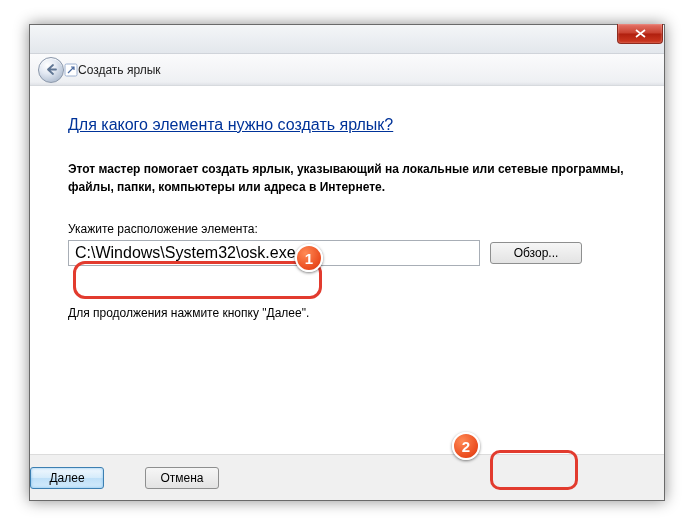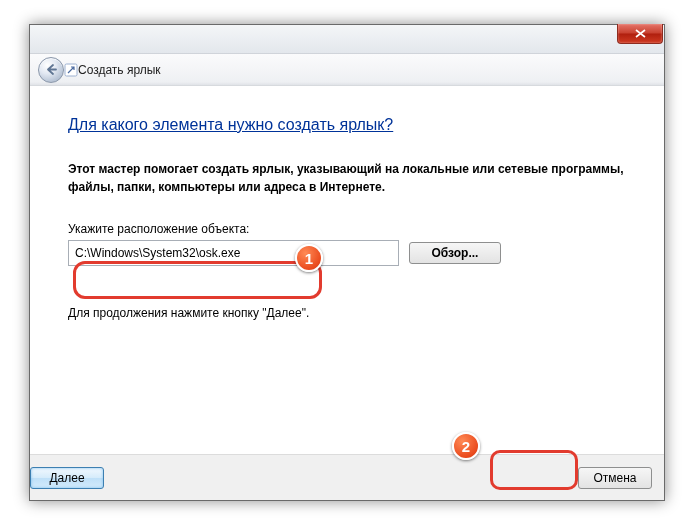--- a/index.html
+++ b/index.html
@@ -96,55 +96,54 @@
     color: #000;
     font-size: 12px;
     margin-bottom: 4px;
   }
   .field-row {
     display: flex;
     gap: 10px;
     align-items: center;
   }
   .path-input {
-    width: 331px;
+    width: 412px;
     height: 22px;
     border: 1px solid #a8aeb6;
     padding: 12px 6px;
     font-family: inherit;
-    font-size: 12px;
+    font-size: 16px;
     color: #000;
     outline: none;
   }
   .browse-btn {
     width: 92px;
     height: 22px;
     background: linear-gradient(to bottom, #f6f6f6, #e3e3e3);
     border: 1px solid #8e8f8f;
     border-radius: 3px;
     font-family: inherit;
     font-size: 12px;
     cursor: default;
-    font-weight: bold;
   }
   .continue-text {
     margin-top: 40px;
     color: #000;
     font-size: 12px;
   }
   .footer {
     position: absolute;
     left: 0;
     right: 0;
     bottom: 0;
     height: 46px;
     border-top: 1px solid #dcdcdc;
     background: #f0f0f0;
     display: flex;
-    justify-content: space-between;
+    justify-content: flex-start;
     align-items: center;
     padding-right: 12px;
     gap: 8px;
   }
   .footer button {
     width: 74px;
     height: 22px;
     font-family: inherit;
     font-size: 12px;
     border-radius: 3px;
@@ -214,21 +213,21 @@
         <rect x="1" y="1" width="12" height="12" rx="1.5" fill="#fff" stroke="#9cb0d0" stroke-width="1"></rect>
         <path d="M4 10 L10 4 M7 4 L10 4 L10 7" stroke="#4a6aa0" stroke-width="1.2" fill="none"></path>
       </svg>
     </span>
     <span class="nav-title">Создать ярлык</span>
   </div>
 
   <div class="content">
     <h1 class="heading">Для какого элемента нужно создать ярлык?</h1>
     <p class="desc">Этот мастер помогает создать ярлык, указывающий на локальные или сетевые программы, файлы, папки, компьютеры или адреса в Интернете.</p>
-    <div class="field-label">Укажите расположение объекта:</div>
+    <div class="field-label">Укажите расположение элемента:</div>
     <div class="field-row">
       <input type="text" class="path-input" value="C:\Windows\System32\osk.exe" style="">
       <button class="browse-btn">Обзор...</button>
     </div>
     <p class="continue-text">Для продолжения нажмите кнопку "Далее".</p>
   </div>
 
   <div class="footer">
     <button class="btn-next">Далее</button>
     <button class="btn-cancel">Отмена</button>

